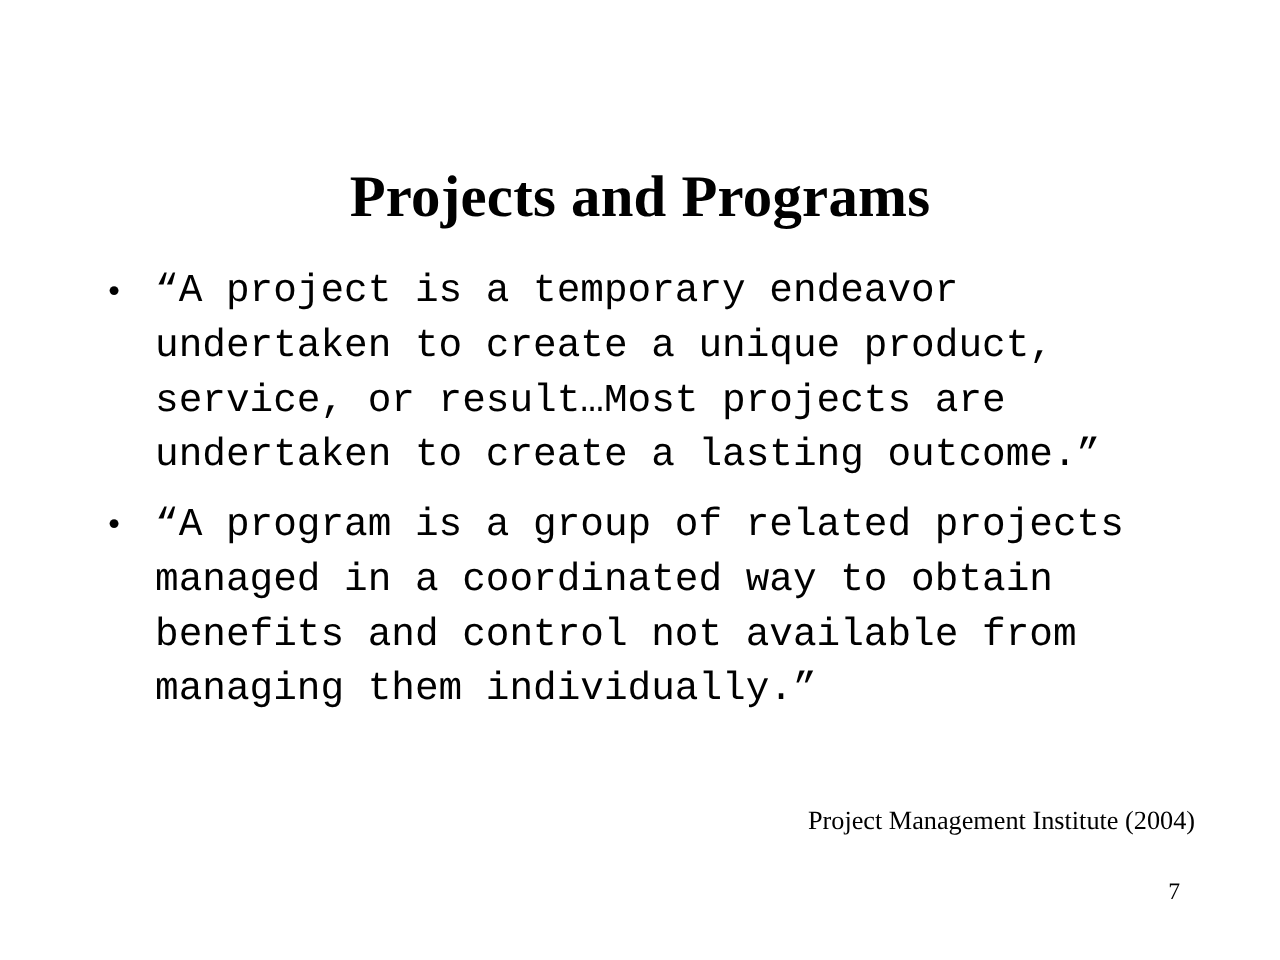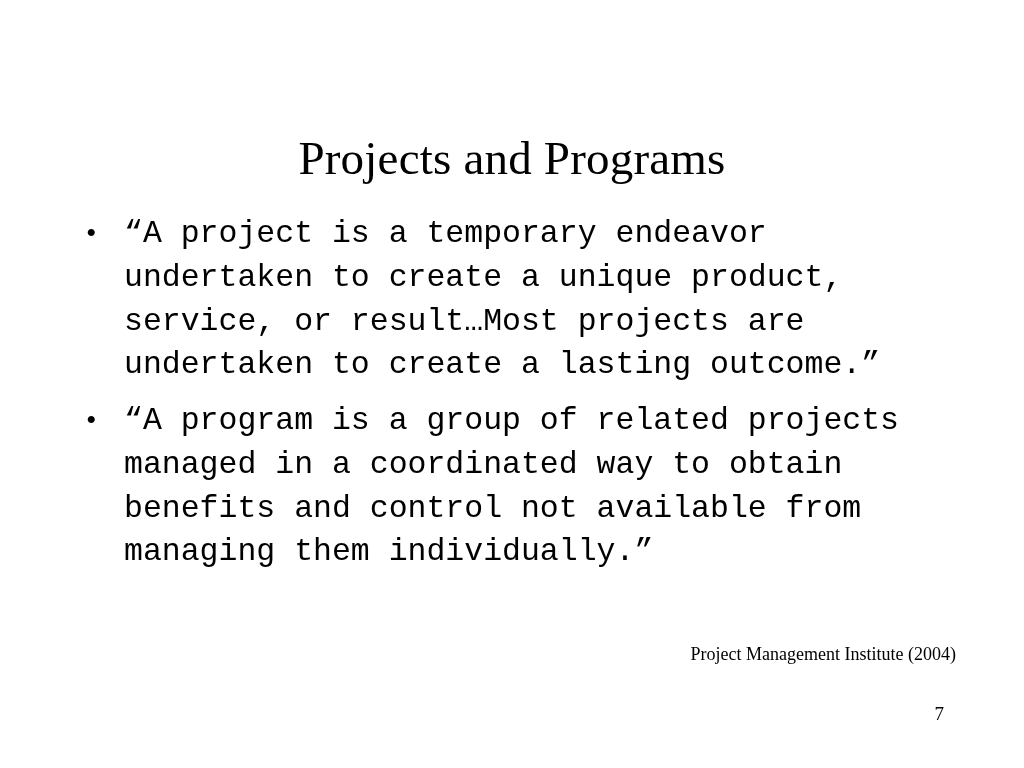--- a/index.html
+++ b/index.html
@@ -21,21 +21,21 @@
     box-sizing: border-box;
   }
   .slide-title {
     position: absolute;
     top: 102px;
     left: 0;
     width: 1024px;
     text-align: center;
     font-size: 47px;
     line-height: 1.1;
-    font-weight: normal;
+    font-weight: bold;
     letter-spacing: 0.2px;
   }
   .body-list {
     position: absolute;
     top: 212px;
     left: 78px;
     width: 850px;
     margin: 0;
     padding: 0;
     list-style: none;
@@ -59,21 +59,21 @@
     font-family: Liberation Mono, monospace;
   }
   .citation {
     position: absolute;
     top: 644px;
     left: 0;
     width: 1024px;
     padding-right: 68px;
     box-sizing: border-box;
     text-align: right;
-    font-size: 18px;
+    font-size: 21px;
     line-height: 1.2;
   }
   .page-number {
     position: absolute;
     top: 703px;
     left: 0;
     width: 1024px;
     padding-right: 80px;
     box-sizing: border-box;
     text-align: right;

